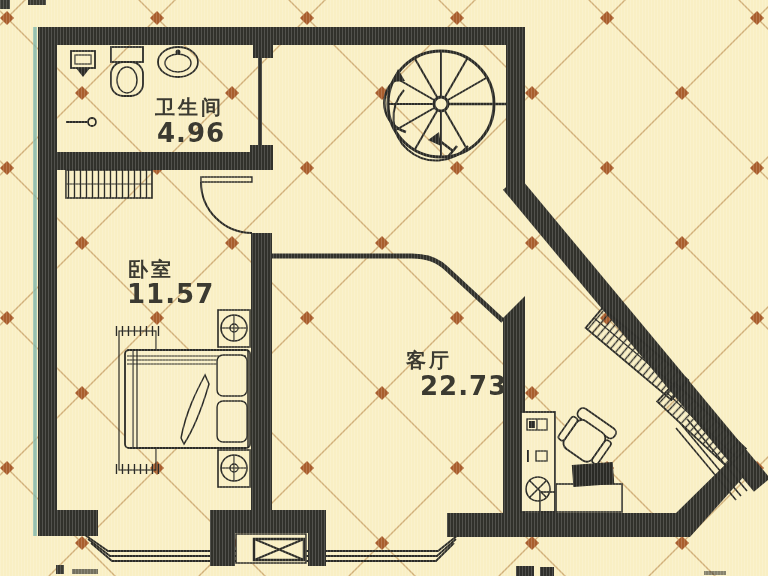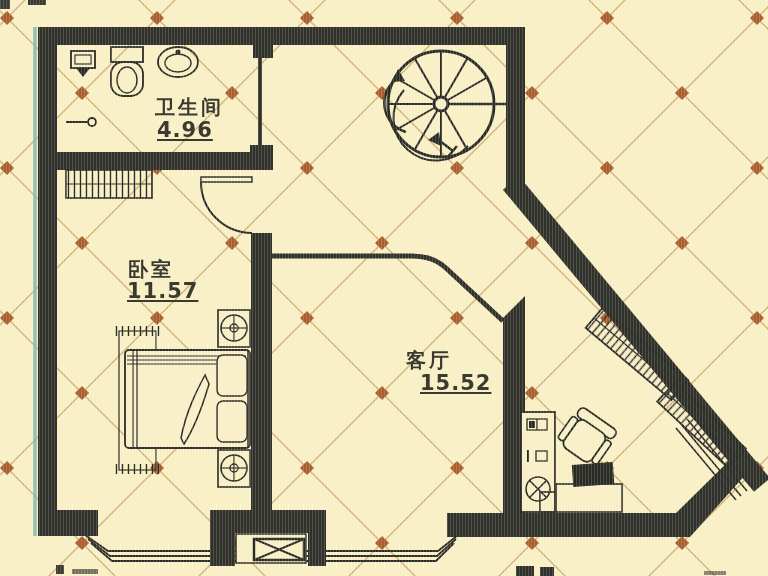--- a/index.html
+++ b/index.html
@@ -17,21 +17,21 @@
     pointer-events:none;
   }
   .room-label{
     position:absolute;
     color:#3b3a31;
     font-weight:600;
     line-height:1;
     white-space:nowrap;
   }
   .room-name{font-size:20px;letter-spacing:3px;}
-  .room-area{font-size:21px;letter-spacing:1px;text-decoration:underline;}
+  .room-area{font-size:26px;letter-spacing:1px;}
   .lbl-bath-name{left:155px;top:97px;}
   .lbl-bath-area{left:157px;top:120px;}
   .lbl-bed-name{left:128px;top:259px;}
   .lbl-bed-area{left:127px;top:281px;}
   .lbl-liv-name{left:406px;top:350px;}
   .lbl-liv-area{left:420px;top:373px;}
 </style>
 </head>
 <body>
 
@@ -231,14 +231,14 @@
     </g>
   </svg>
 
   <div class="paper-texture"></div>
 
   <div class="room-label room-name lbl-bath-name">卫生间</div>
   <div class="room-label room-area lbl-bath-area">4.96</div>
   <div class="room-label room-name lbl-bed-name">卧室</div>
   <div class="room-label room-area lbl-bed-area">11.57</div>
   <div class="room-label room-name lbl-liv-name">客厅</div>
-  <div class="room-label room-area lbl-liv-area">15.52</div>
+  <div class="room-label room-area lbl-liv-area">22.73</div>
 </div>
 
 </body></html>

